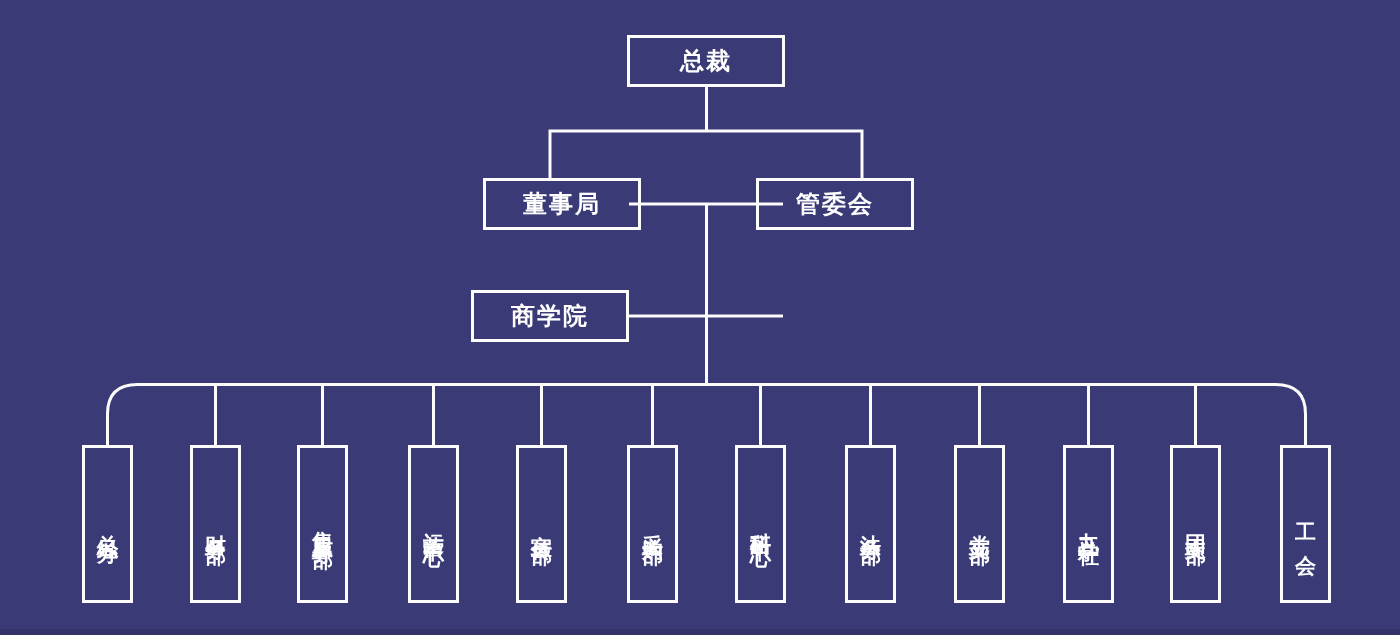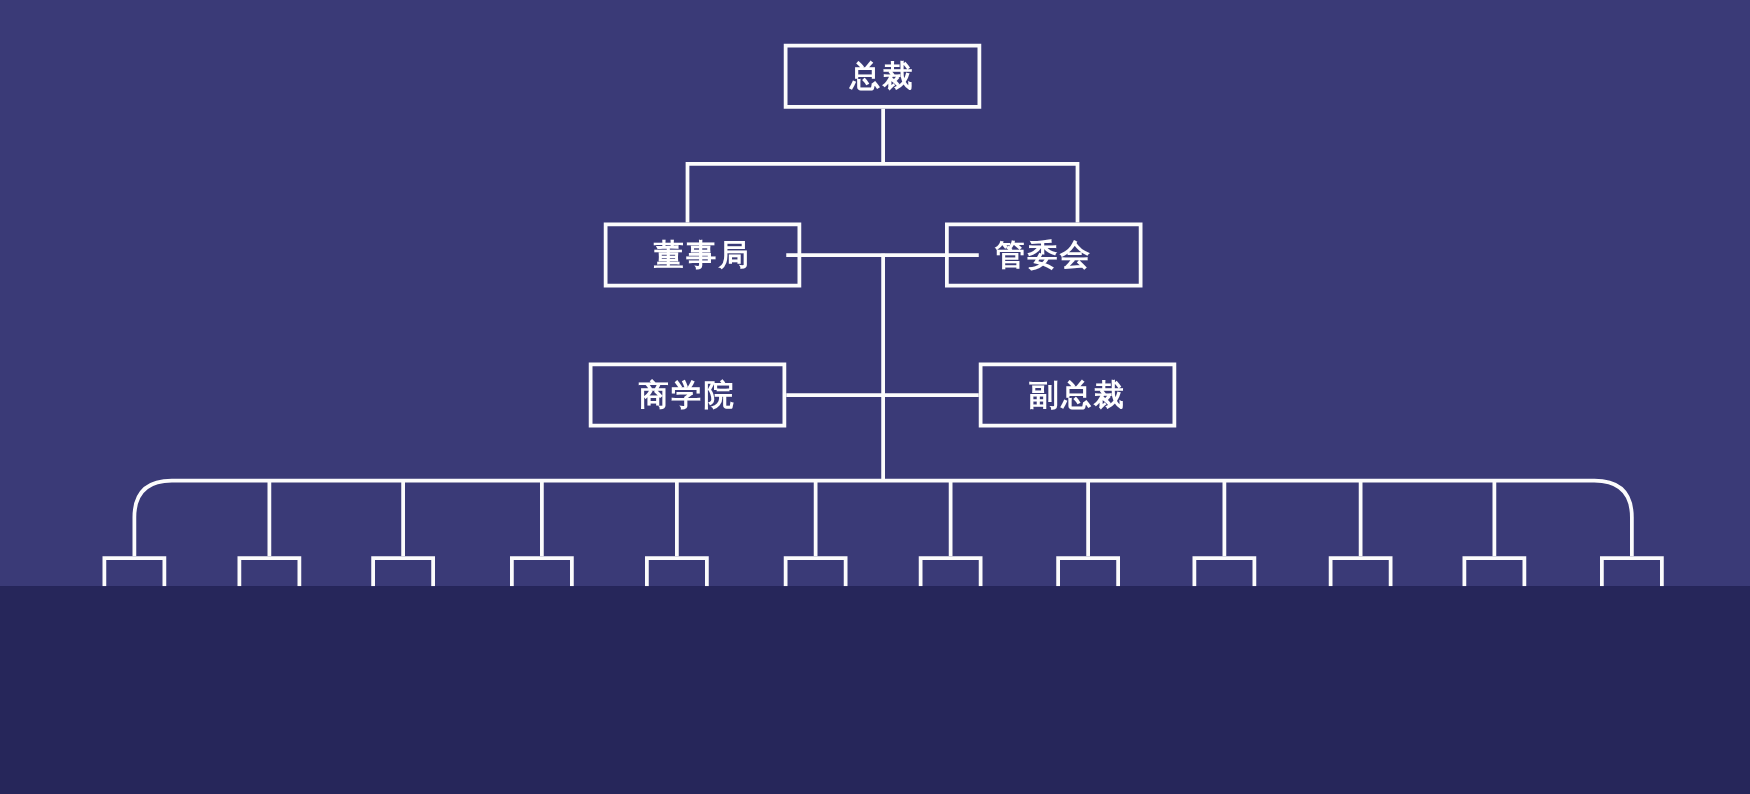--- a/index.html
+++ b/index.html
@@ -1,19 +1,19 @@
 <!DOCTYPE html>
 <html><head>
 <meta charset="utf-8">
 <style>
   html, body { margin: 0; padding: 0; background: #26265a; }
   .canvas {
     position: relative;
     width: 1400px;
-    height: 469px;
+    height: 635px;
     background: #3a3a77;
     overflow: hidden;
     font-family: "DejaVu Sans", sans-serif;
   }
   .wires {
     position: absolute;
     left: 0; top: 0;
     width: 1400px; height: 635px;
   }
   .box {
@@ -85,23 +85,20 @@
   <div class="box lv" style="left:483px; top:178px">
     <span>董事局</span>
   </div>
   <div class="box lv" style="left:756px; top:178px">
     <span>管委会</span>
   </div>
 
   <div class="box lv" style="left:471px; top:290px">
     <span>商学院</span>
   </div>
-  <div class="box lv" style="left:783px; top:290px">
-    <span>副总裁</span>
-  </div>
 
   <div class="box dept" style="left:82px">
     <span class="vlbl">总经办</span>
   </div>
   <div class="box dept" style="left:190px">
     <span class="vlbl">财务部</span>
   </div>
   <div class="box dept" style="left:297px">
     <span class="vlbl">售后服务部</span>
   </div>

